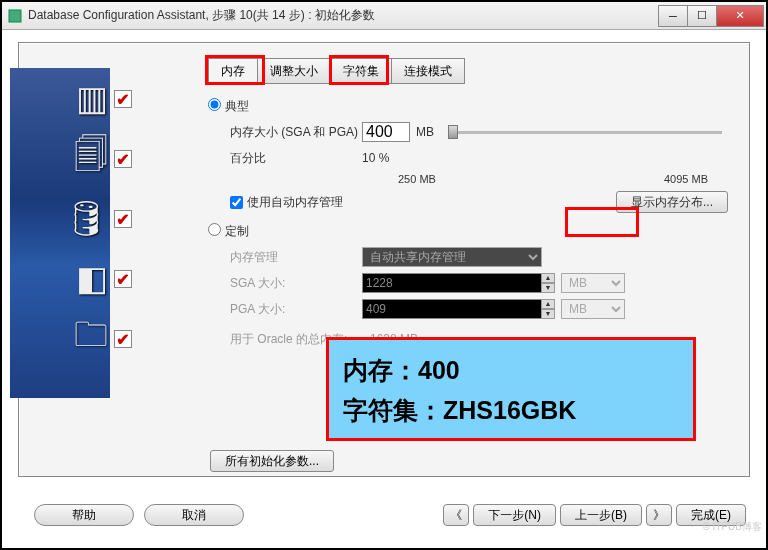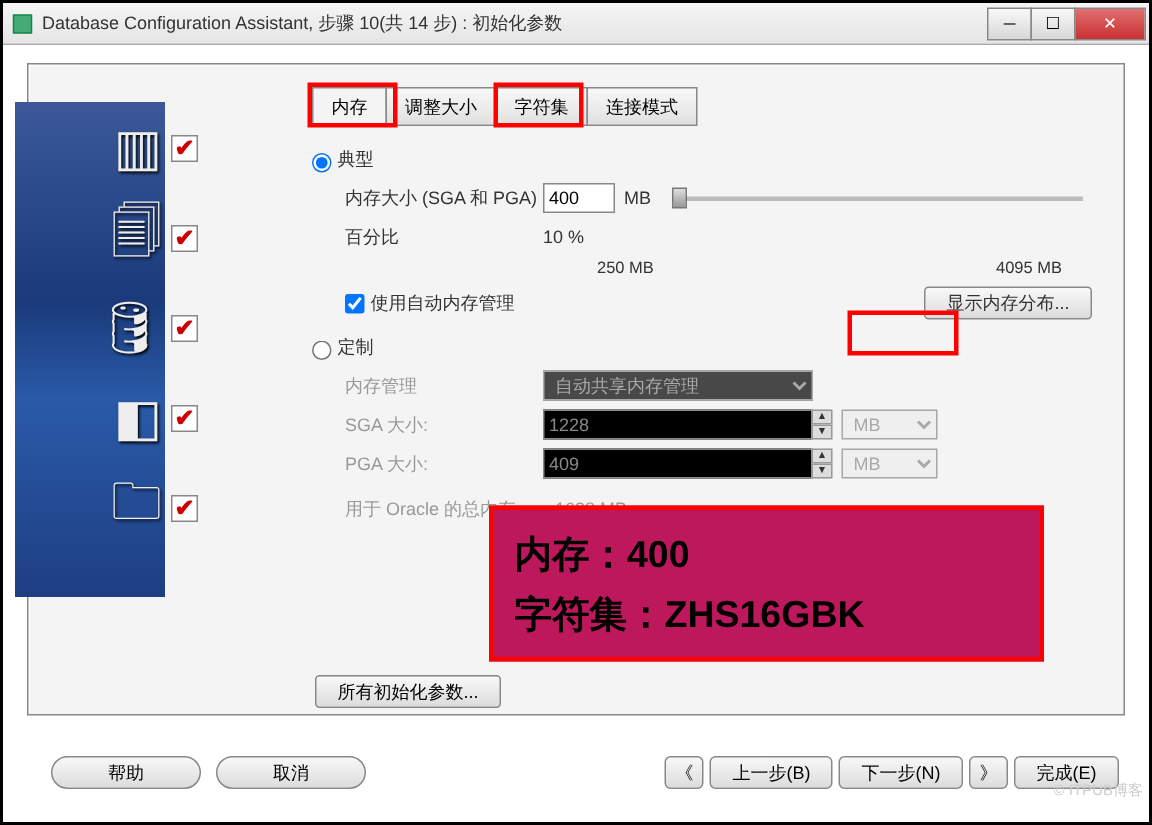--- a/index.html
+++ b/index.html
@@ -20,39 +20,39 @@
 .side-item { display: flex; align-items: center; justify-content: flex-end; height: 60px; padding-right: 2px; position: relative; }
 .side-check { position: absolute; right: -22px; top: 22px; width: 18px; height: 18px; border: 1px solid #888; background: #fff; display: flex; align-items: center; justify-content: center; color: #c00; font-size: 16px; font-weight: bold; }
 .side-glyph { font-size: 34px; color: #eee; text-shadow: 1px 1px 2px #000; }
 
 .tabs { position: absolute; left: 208px; top: 58px; display: flex; height: 26px; }
 .tab { border: 1px solid #888; background: linear-gradient(#f8f8f8,#e0e0e0); padding: 3px 12px; font-size: 12px; margin-right: -1px; display: flex; align-items: center; }
 .tab.active { background: #f4f4f4; border-bottom: 1px solid #f4f4f4; }
 .redbox { position: absolute; border: 3px solid #f00; pointer-events: none; }
 
 .form-area { position: absolute; left: 208px; top: 92px; width: 520px; font-size: 12px; color: #333; }
-.radio-row { display: flex; align-items: flex-end; margin: 6px 0; }
+.radio-row { display: flex; align-items: flex-start; margin: 6px 0; }
 .radio-row input { margin-right: 4px; }
 .field-row { display: flex; align-items: center; margin: 4px 0 4px 22px; height: 22px; }
 .field-label { width: 132px; color: #333; }
 .field-label.disabled { color: #999; }
-.text-input { width: 48px; height: 20px; border: 1px solid #888; padding: 1px 3px; font-size: 12px; }
+.text-input { width: 48px; height: 20px; border: 1px solid #888; padding: 1px 3px; font-size: 16px; }
 .text-input-wide { width: 180px; height: 20px; border: 1px solid #888; padding: 1px 3px; font-size: 12px; background: #000000; color: #888; }
 .unit { margin: 0 6px; }
 .slider-line { flex: 1; height: 3px; background: #bbb; position: relative; margin-left: 8px; margin-right: 6px; }
 .slider-thumb { position: absolute; left: 0; top: -6px; width: 10px; height: 14px; background: linear-gradient(#ddd,#999); border: 1px solid #777; }
 .range-labels { display: flex; justify-content: space-between; margin-left: 190px; width: 310px; font-size: 11px; color: #333; }
 .checkbox-row { display: flex; align-items: center; margin: 6px 0 6px 22px; }
 .checkbox-row input { margin-right: 4px; }
 .btn { display: inline-flex; align-items: center; justify-content: center; height: 22px; padding: 0 14px; background: linear-gradient(#f8f8f8,#dcdcdc); border: 1px solid #888; border-radius: 3px; font-size: 12px; cursor: pointer; }
 .spinner { display: inline-flex; flex-direction: column; width: 14px; height: 20px; margin-left: -1px; }
 .spinner div { flex: 1; border: 1px solid #999; background: #ddd; font-size: 7px; text-align: center; line-height: 8px; }
 .select-unit { width: 64px; height: 20px; border: 1px solid #888; background: #eee; margin-left: 6px; font-size: 12px; padding: 0 3px; color: #888; }
 
-.highlight-box { position: absolute; left: 326px; top: 337px; width: 370px; height: 104px; background: #be185d; border: 3px solid #f00; padding: 10px 14px; }
+.highlight-box { position: absolute; left: 326px; top: 337px; width: 370px; height: 104px; background: #7dd3fc; border: 3px solid #f00; padding: 10px 14px; }
 .highlight-box div { font-size: 25px; font-weight: bold; color: #000; line-height: 40px; }
 
 .all-params-btn { position: absolute; left: 210px; top: 450px; }
 
 .bottom-bar { position: absolute; left: 18px; top: 500px; width: 732px; height: 30px; display: flex; align-items: center; }
 .bottom-bar .btn { width: 100px; border-radius: 12px; }
 .nav-group { margin-left: auto; display: flex; gap: 4px; padding-right: 4px; }
 .nav-group .btn { width: auto; border-radius: 4px; }
 .watermark { position: absolute; right: 6px; bottom: 16px; font-size: 10px; color: #ccc; text-align: right; }
 </style>
@@ -175,20 +175,20 @@
   <div>字符集：ZHS16GBK</div>
 </div>
 
 <span class="btn all-params-btn">所有初始化参数...</span>
 
 <div class="bottom-bar">
   <span class="btn" style="margin-left:16px;">帮助</span>
   <span class="btn" style="margin-left:10px;">取消</span>
   <div class="nav-group">
     <span class="btn" style="width:26px; padding:0;">《</span>
+    <span class="btn">下一步(N)</span>
     <span class="btn">上一步(B)</span>
-    <span class="btn">下一步(N)</span>
     <span class="btn" style="width:26px; padding:0;">》</span>
     <span class="btn" style="">完成(E)</span>
   </div>
 </div>
 
 <div class="watermark">© ITPUB博客</div>
 
 </body></html>

